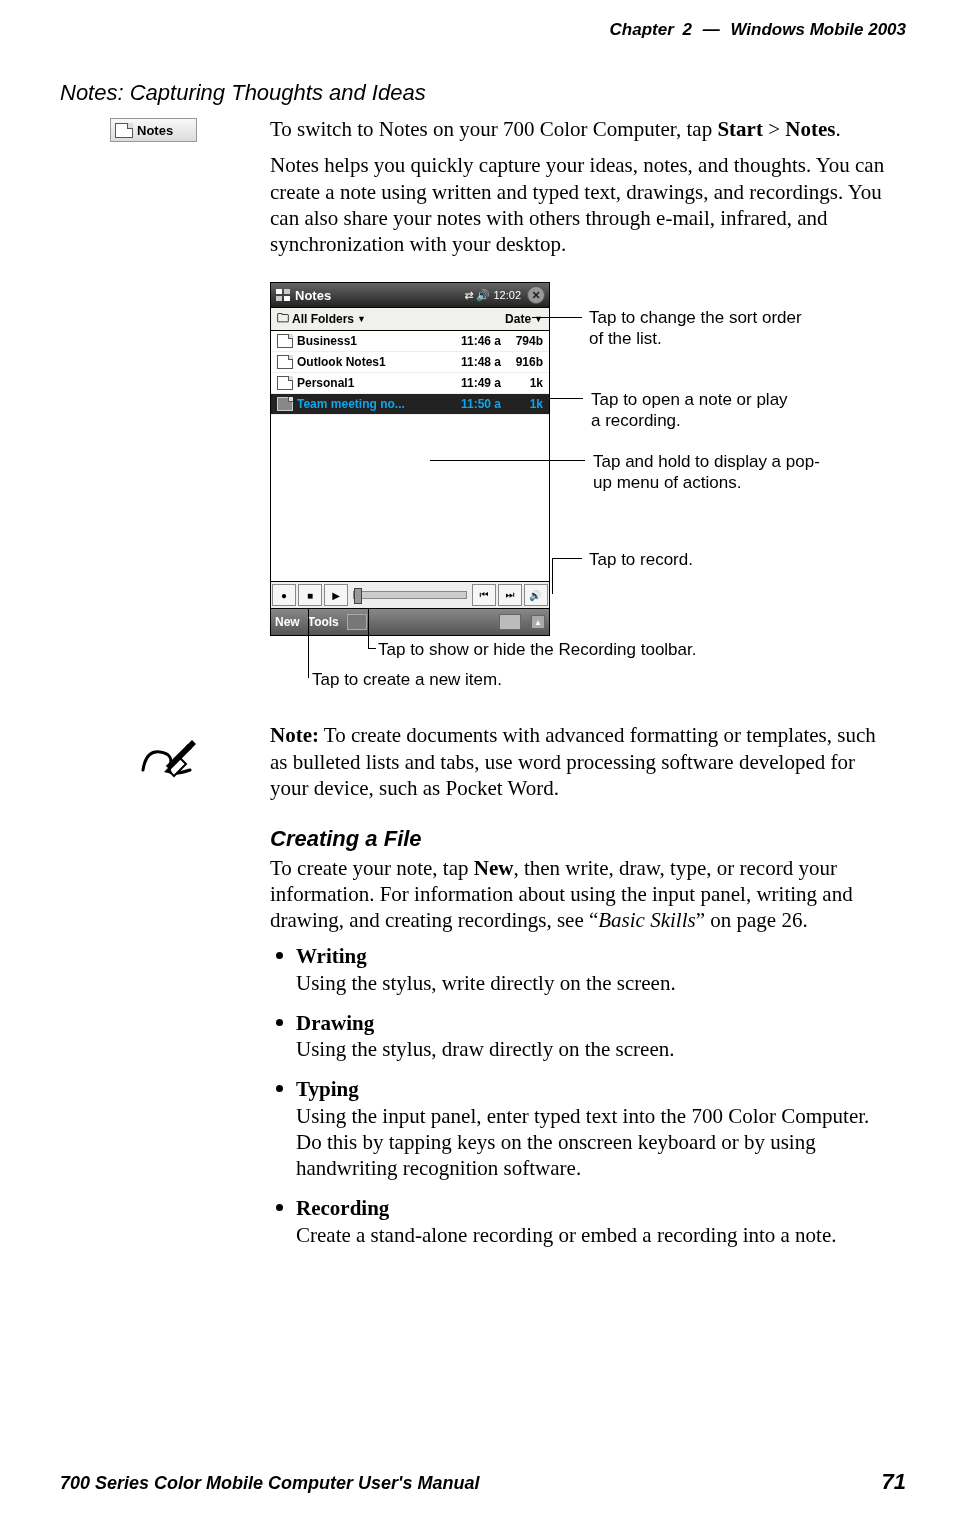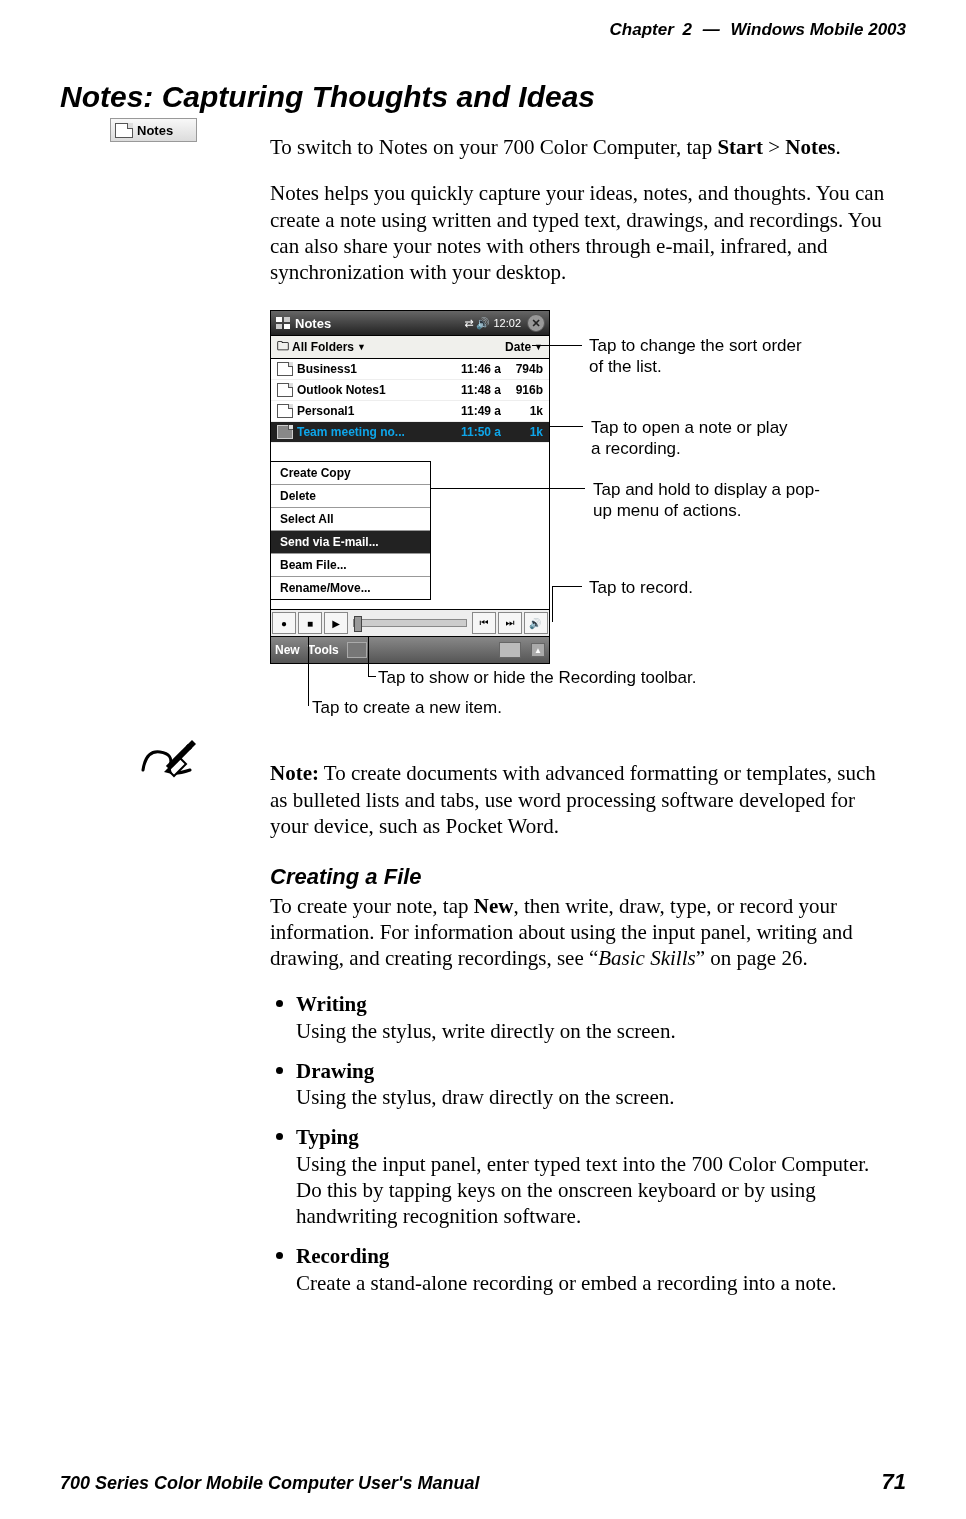--- a/index.html
+++ b/index.html
@@ -1,22 +1,22 @@
 <!DOCTYPE html>
 <html><head>
 <meta charset="utf-8">
 <style>
   html,body{margin:0;padding:0;background:#fff;font-family:"Times New Roman",Times,serif;color:#000;}
   .page{width:966px;height:1519px;position:relative;box-sizing:border-box;padding:30px 60px 30px 60px;}
   .running-header{position:absolute;top:20px;right:60px;font-family:Arial,Helvetica,sans-serif;font-size:17px;font-weight:bold;font-style:italic;}
   .running-chapter{font-style:italic;}
   .dash{margin:0 6px;}
-  .section-title{font-family:Arial,Helvetica,sans-serif;font-weight:700;font-size:30px;font-style:italic;margin-top:50px;margin-bottom:10px;}
+  .section-title{font-family:Arial,Helvetica,sans-serif;font-weight:400;font-size:22px;font-style:italic;margin-top:50px;margin-bottom:10px;}
   .body-col{margin-left:210px;margin-right:10px;font-size:21px;line-height:1.25;}
-  .para{margin:20px 0;}
+  .para{margin:10px 0;}
   .margin-icon{position:absolute;left:110px;}
   .notes-chip{border:1px solid #999;background:linear-gradient(#f8f8f8,#dcdcdc);width:85px;height:22px;display:flex;align-items:center;font-family:Arial,Helvetica,sans-serif;font-size:13px;font-weight:bold;}
   .notes-chip .nicon{width:16px;height:13px;border:1px solid #555;margin:0 4px;position:relative;background:#fff;}
   .notes-chip .nicon::after{content:"";position:absolute;right:-1px;top:-1px;width:5px;height:5px;border-left:1px solid #555;border-bottom:1px solid #555;background:#ddd;}
   .pencil-icon svg{display:block;}
   .figure-zone{position:relative;margin:25px 0 10px 210px;height:430px;}
   .shot{position:absolute;left:0;top:0;width:280px;box-sizing:border-box;}
   .titlebar{display:flex;align-items:center;background:linear-gradient(#666,#222);color:#fff;font-family:Tahoma,Arial,sans-serif;font-size:13px;font-weight:bold;height:24px;padding:0 4px;border:1px solid #000;}
   .titlebar .win-icon{width:16px;height:16px;margin-right:4px;}
   .titlebar .spacer{flex:1;}
@@ -137,28 +137,20 @@
           <span class="rname">Personal1</span>
           <span class="rtime">11:49 a</span>
           <span class="rsize">1k</span>
         </div>
         <div class="row sel">
           <span class="ricon"></span>
           <span class="rname">Team meeting no...</span>
           <span class="rtime">11:50 a</span>
           <span class="rsize">1k</span>
         </div>
-        <div class="ctxmenu">
-          <div class="mitem">Create Copy</div>
-          <div class="mitem">Delete</div>
-          <div class="mitem">Select All</div>
-          <div class="mitem inv">Send via E-mail...</div>
-          <div class="mitem">Beam File...</div>
-          <div class="mitem">Rename/Move...</div>
-        </div>
       </div>
       <div class="rec-toolbar">
         <span class="rtbtn">●</span>
         <span class="rtbtn">■</span>
         <span class="rtbtn">▶</span>
         <div class="slider"></div>
         <span class="rtbtn">⏮</span>
         <span class="rtbtn">⏭</span>
         <span class="rtbtn">🔊</span>
       </div>

